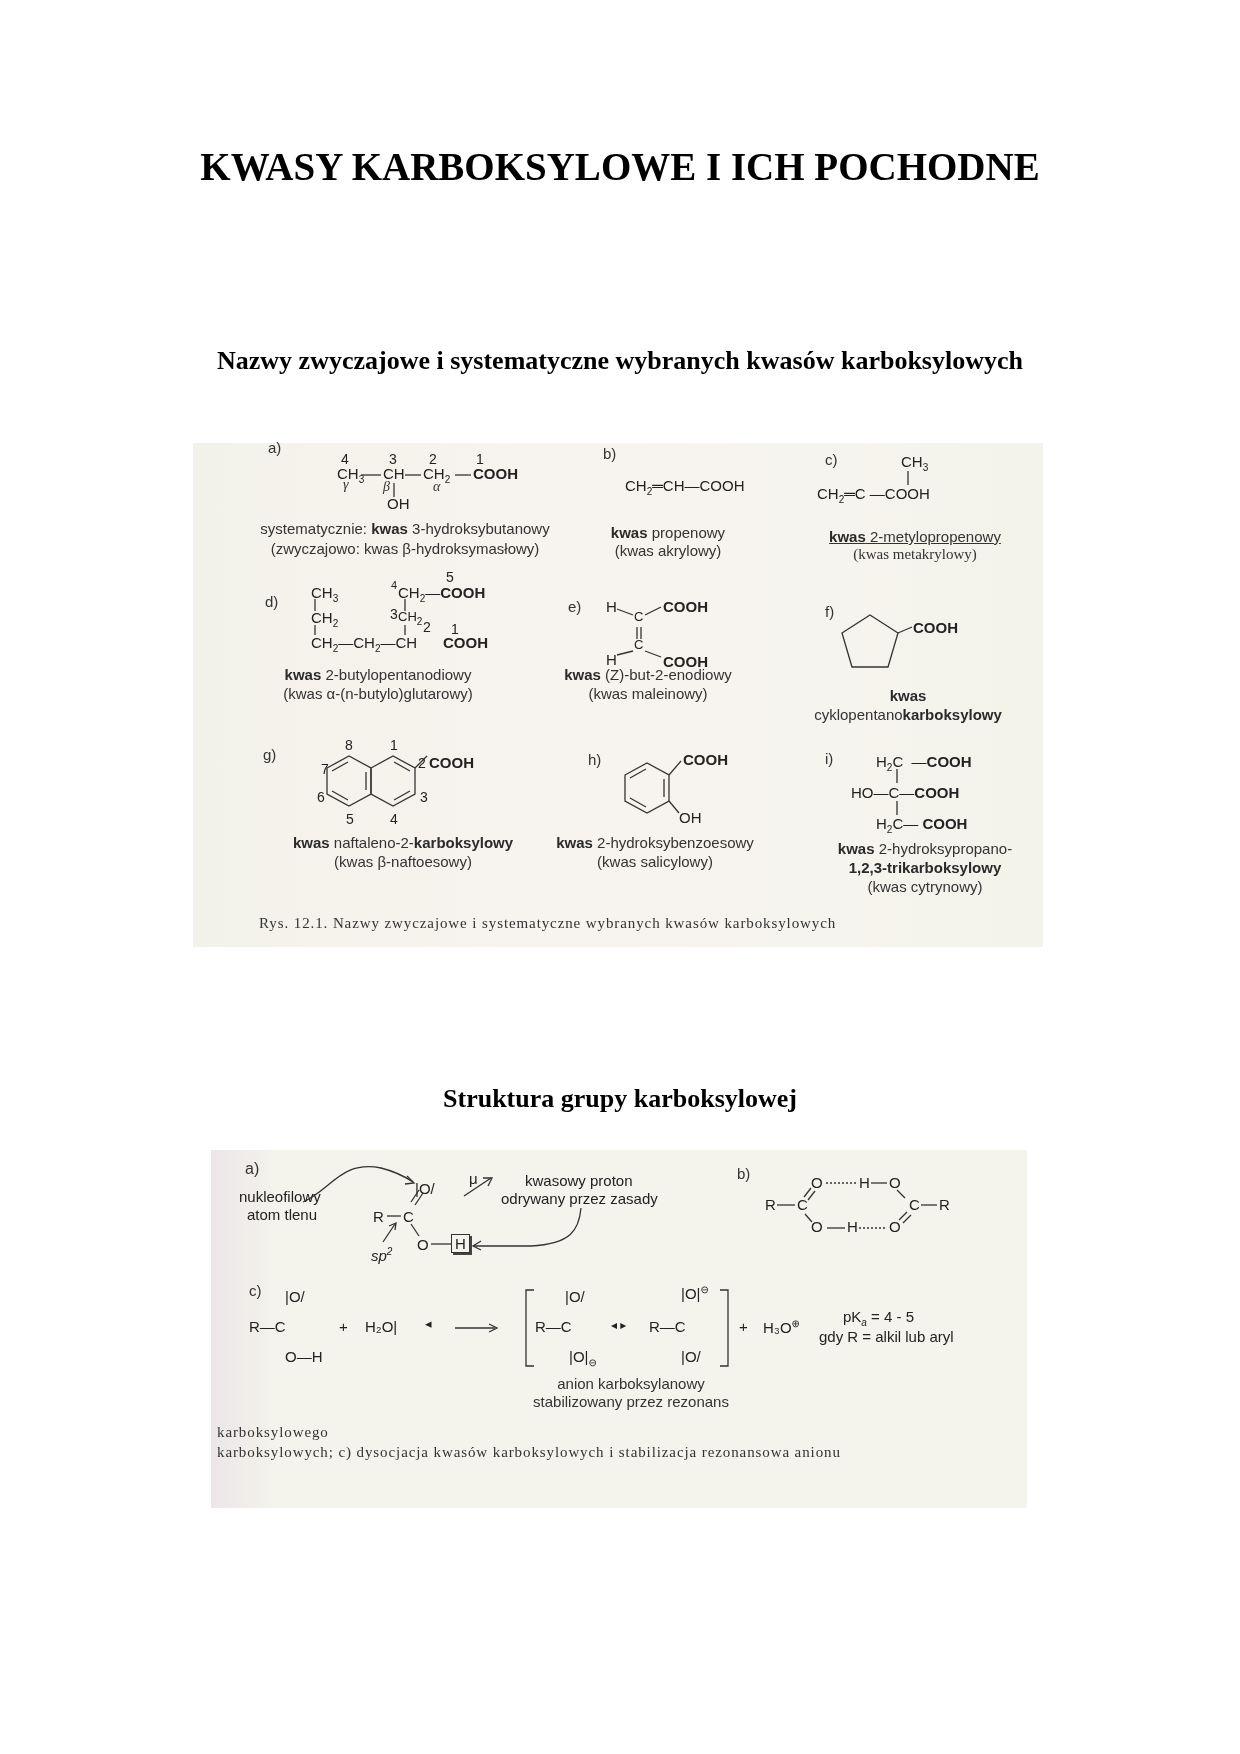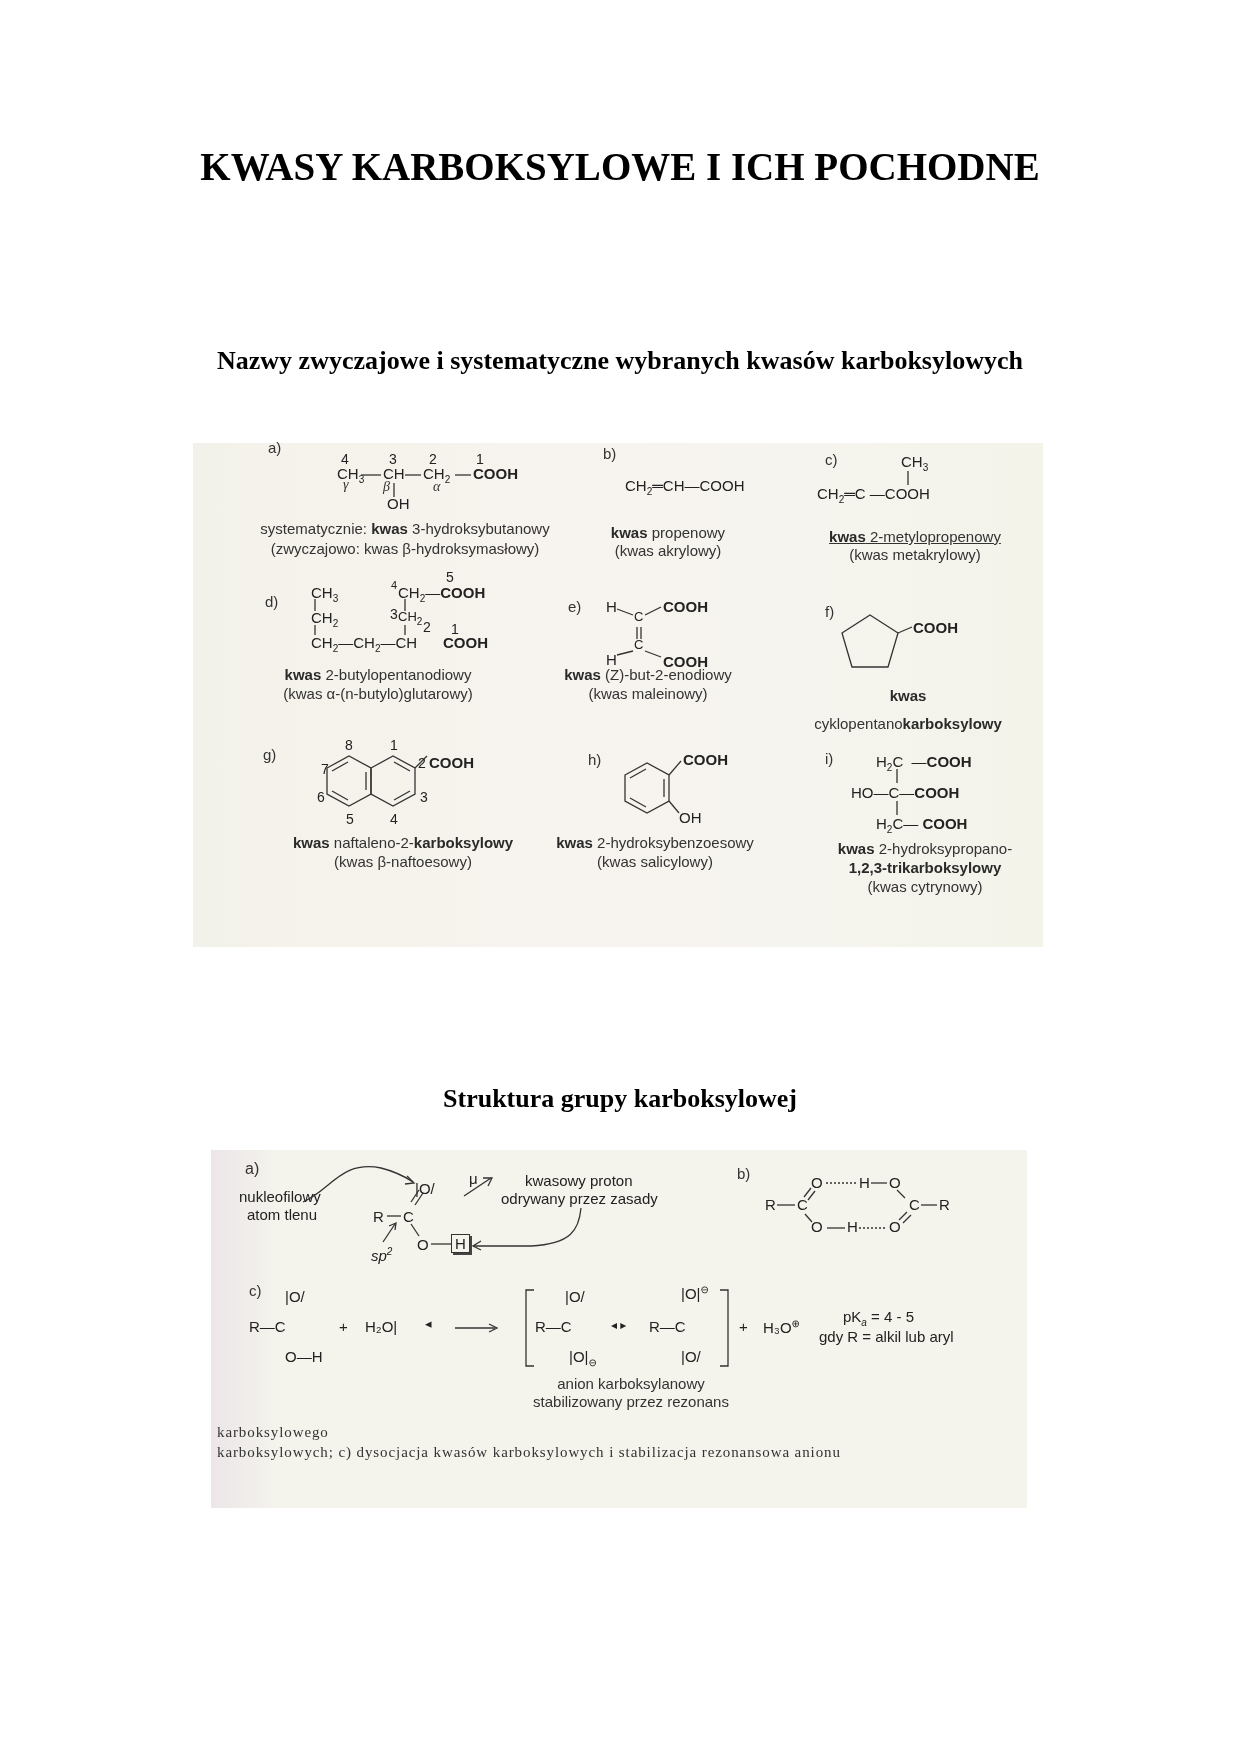--- a/index.html
+++ b/index.html
@@ -61,21 +61,21 @@
 
   <div class="lbl" style="left:632px;top:8px;">c)</div>
   <div>
     <div class="chem" style="left:708px;top:10px;"><span>CH</span><sub>3</sub></div>
     <svg width="10" height="20" style="left:711px;top:28px;">
         <line x1="4" y1="0" x2="4" y2="14"></line>
       </svg>
     <div class="chem" style="left:624px;top:42px;"><span>CH</span><sub>2</sub><span>═C —COOH</span></div>
   </div>
   <div class="name" style="left:612px;top:84px;width:220px;text-decoration:underline;"><b>kwas</b><span> 2-metylopropenowy</span></div>
-  <div class="name" style="left:612px;top:102px;width:220px;">(kwas metakrylowy)</div>
+  <div class="name" style="left:612px;top:102px;width:220px;font-family:Liberation Serif, serif;">(kwas metakrylowy)</div>
 
   <div class="lbl" style="left:72px;top:150px;">d)</div>
   <div>
     <div class="chem" style="left:118px;top:141px;">CH<sub>3</sub></div>
     <div class="chem" style="left:118px;top:166px;">CH<sub>2</sub></div>
     <div class="chem" style="left:118px;top:191px;">CH<sub>2</sub>—CH<sub>2</sub>—CH</div>
     <div class="num" style="left:230px;top:176px;">2</div>
     <div class="num" style="left:198px;top:136px;font-size:11px;">4</div>
     <div class="chem" style="left:205px;top:141px;">CH<sub>2</sub>—<b>COOH</b></div>
     <div class="num" style="left:253px;top:126px;">5</div>
@@ -113,21 +113,21 @@
   <div class="name" style="left:345px;top:222px;width:220px;"><b>kwas</b><span> (Z)-but-2-enodiowy</span></div>
   <div class="name" style="left:345px;top:241px;width:220px;">(kwas maleinowy)</div>
 
   <div class="lbl" style="left:632px;top:160px;">f)</div>
   <svg width="90" height="70" style="left:647px;top:170px;">
     <polygon points="30,2 58,20 48,54 12,54 2,20"></polygon>
     <line x1="58" y1="20" x2="72" y2="14"></line>
   </svg>
   <div class="chem" style="left:720px;top:176px;font-weight:bold;">COOH</div>
   <div class="name" style="left:605px;top:243px;width:220px;"><b>kwas</b></div>
-  <div class="name" style="left:605px;top:262px;width:220px;margin-top:9px;"><span>cyklopentano</span><b>karboksylowy</b></div>
+  <div class="name" style="left:605px;top:262px;width:220px;"><span>cyklopentano</span><b>karboksylowy</b></div>
 
   <div class="lbl" style="left:70px;top:303px;">g)</div>
   <svg width="150" height="80" style="left:122px;top:305px;">
     <polygon points="12,20 34,8 56,20 56,46 34,58 12,46"></polygon>
     <polygon points="56,20 78,8 100,20 100,46 78,58 56,46"></polygon>
     <line x1="17" y1="23" x2="33" y2="14"></line>
     <line x1="17" y1="43" x2="33" y2="52"></line>
     <line x1="51" y1="24" x2="51" y2="42"></line>
     <line x1="79" y1="14" x2="95" y2="23"></line>
     <line x1="79" y1="52" x2="95" y2="43"></line>
@@ -166,20 +166,21 @@
     <div class="chem" style="left:683px;top:372px;">H<sub>2</sub>C— <b>COOH</b></div>
     <svg width="10" height="70" style="left:700px;top:326px;">
       <line x1="4" y1="0" x2="4" y2="14"></line>
       <line x1="4" y1="32" x2="4" y2="46"></line>
     </svg>
   </div>
   <div class="name" style="left:612px;top:396px;width:240px;"><b>kwas</b><span> 2-hydroksypropano-</span></div>
   <div class="name" style="left:612px;top:415px;width:240px;"><b>1,2,3-trikarboksylowy</b></div>
   <div class="name" style="left:612px;top:434px;width:240px;">(kwas cytrynowy)</div>
 
+  <div class="caption" style="left:66px;top:470px;width:780px;">Rys. 12.1. Nazwy zwyczajowe i systematyczne wybranych kwasów karboksylowych</div>
 </div>
 
 <div class="figure fig2">
 
   <div>
     <div class="lbl" style="left:34px;top:10px;font-size:16px;">a)</div>
     <div class="chem" style="left:28px;top:38px;">nukleofilowy</div>
     <div class="chem" style="left:36px;top:56px;">atom tlenu</div>
     <div class="chem" style="left:162px;top:58px;">R</div>
     <div class="chem" style="left:192px;top:58px;">C</div>

